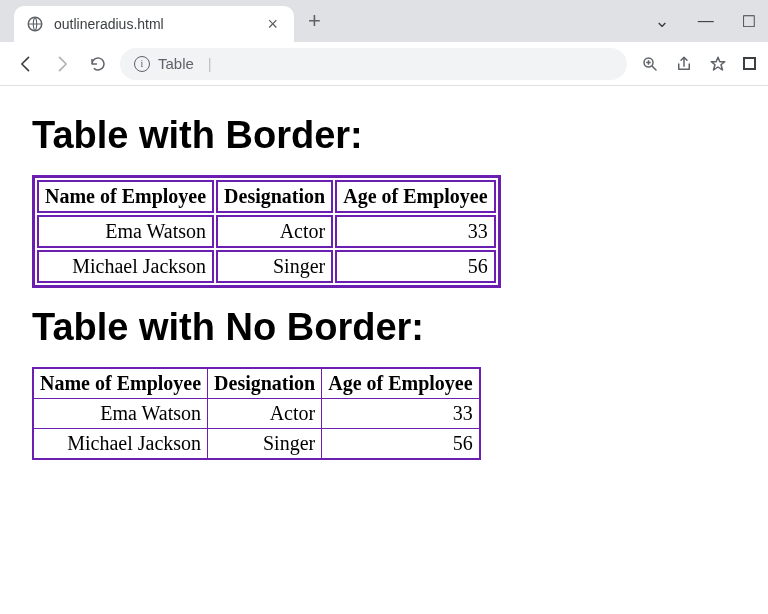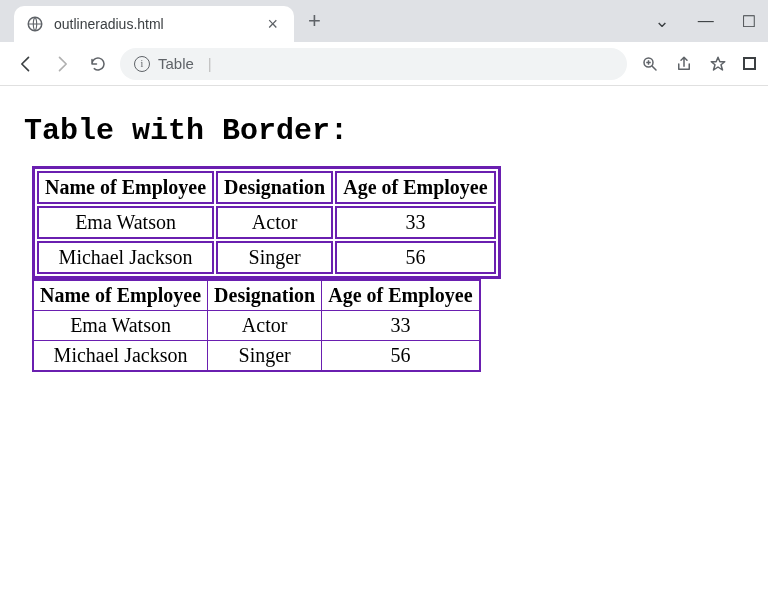--- a/index.html
+++ b/index.html
@@ -100,37 +100,37 @@
     font-size: 18px;
   }
   .right-icons .stop-square {
     width: 13px; height: 13px; border: 2px solid #3c4043;
   }
   
   .content {
     padding: 10px 24px;
   }
   h2.heading {
-    font-family: Liberation Mono, monospace;
+    font-family: Liberation Sans, sans-serif;
     font-weight: bold;
-    font-size: 30px;
-    margin: 18px 0 18px 0;
+    font-size: 38px;
+    margin: 18px 0 18px 8px;
   }
   table.emp {
     border: 3px solid #6a1fb0;
     border-collapse: separate;
     border-spacing: 2px;
     font-family: "Times New Roman", serif;
     font-size: 20px;
     margin-left: 8px;
   }
   table.emp th, table.emp td {
     border: 2px solid #6a1fb0;
     padding: 3px 6px;
-    text-align: center;
+    text-align: right;
     font-weight: normal;
   }
   table.emp th { font-weight: bold; }
   table.noborder {
     border-collapse: collapse;
     border: 2px solid #6a1fb0;
   }
   table.noborder th, table.noborder td {
     border: 1px solid #6a1fb0;
   }
@@ -218,20 +218,21 @@
       <td>33</td>
     </tr>
     <tr>
       <td>Michael Jackson</td>
       <td>Singer</td>
       <td>56</td>
     </tr>
   </tbody>
     </table>
 
+  <h2 class="heading">Table with No Border:</h2>
   <table class="emp noborder">
     <tbody>
         <tr>
       <th>Name of Employee</th>
       <th>Designation</th>
       <th>Age of Employee</th>
     </tr>
     <tr>
       <td>Ema Watson</td>
       <td>Actor</td>

